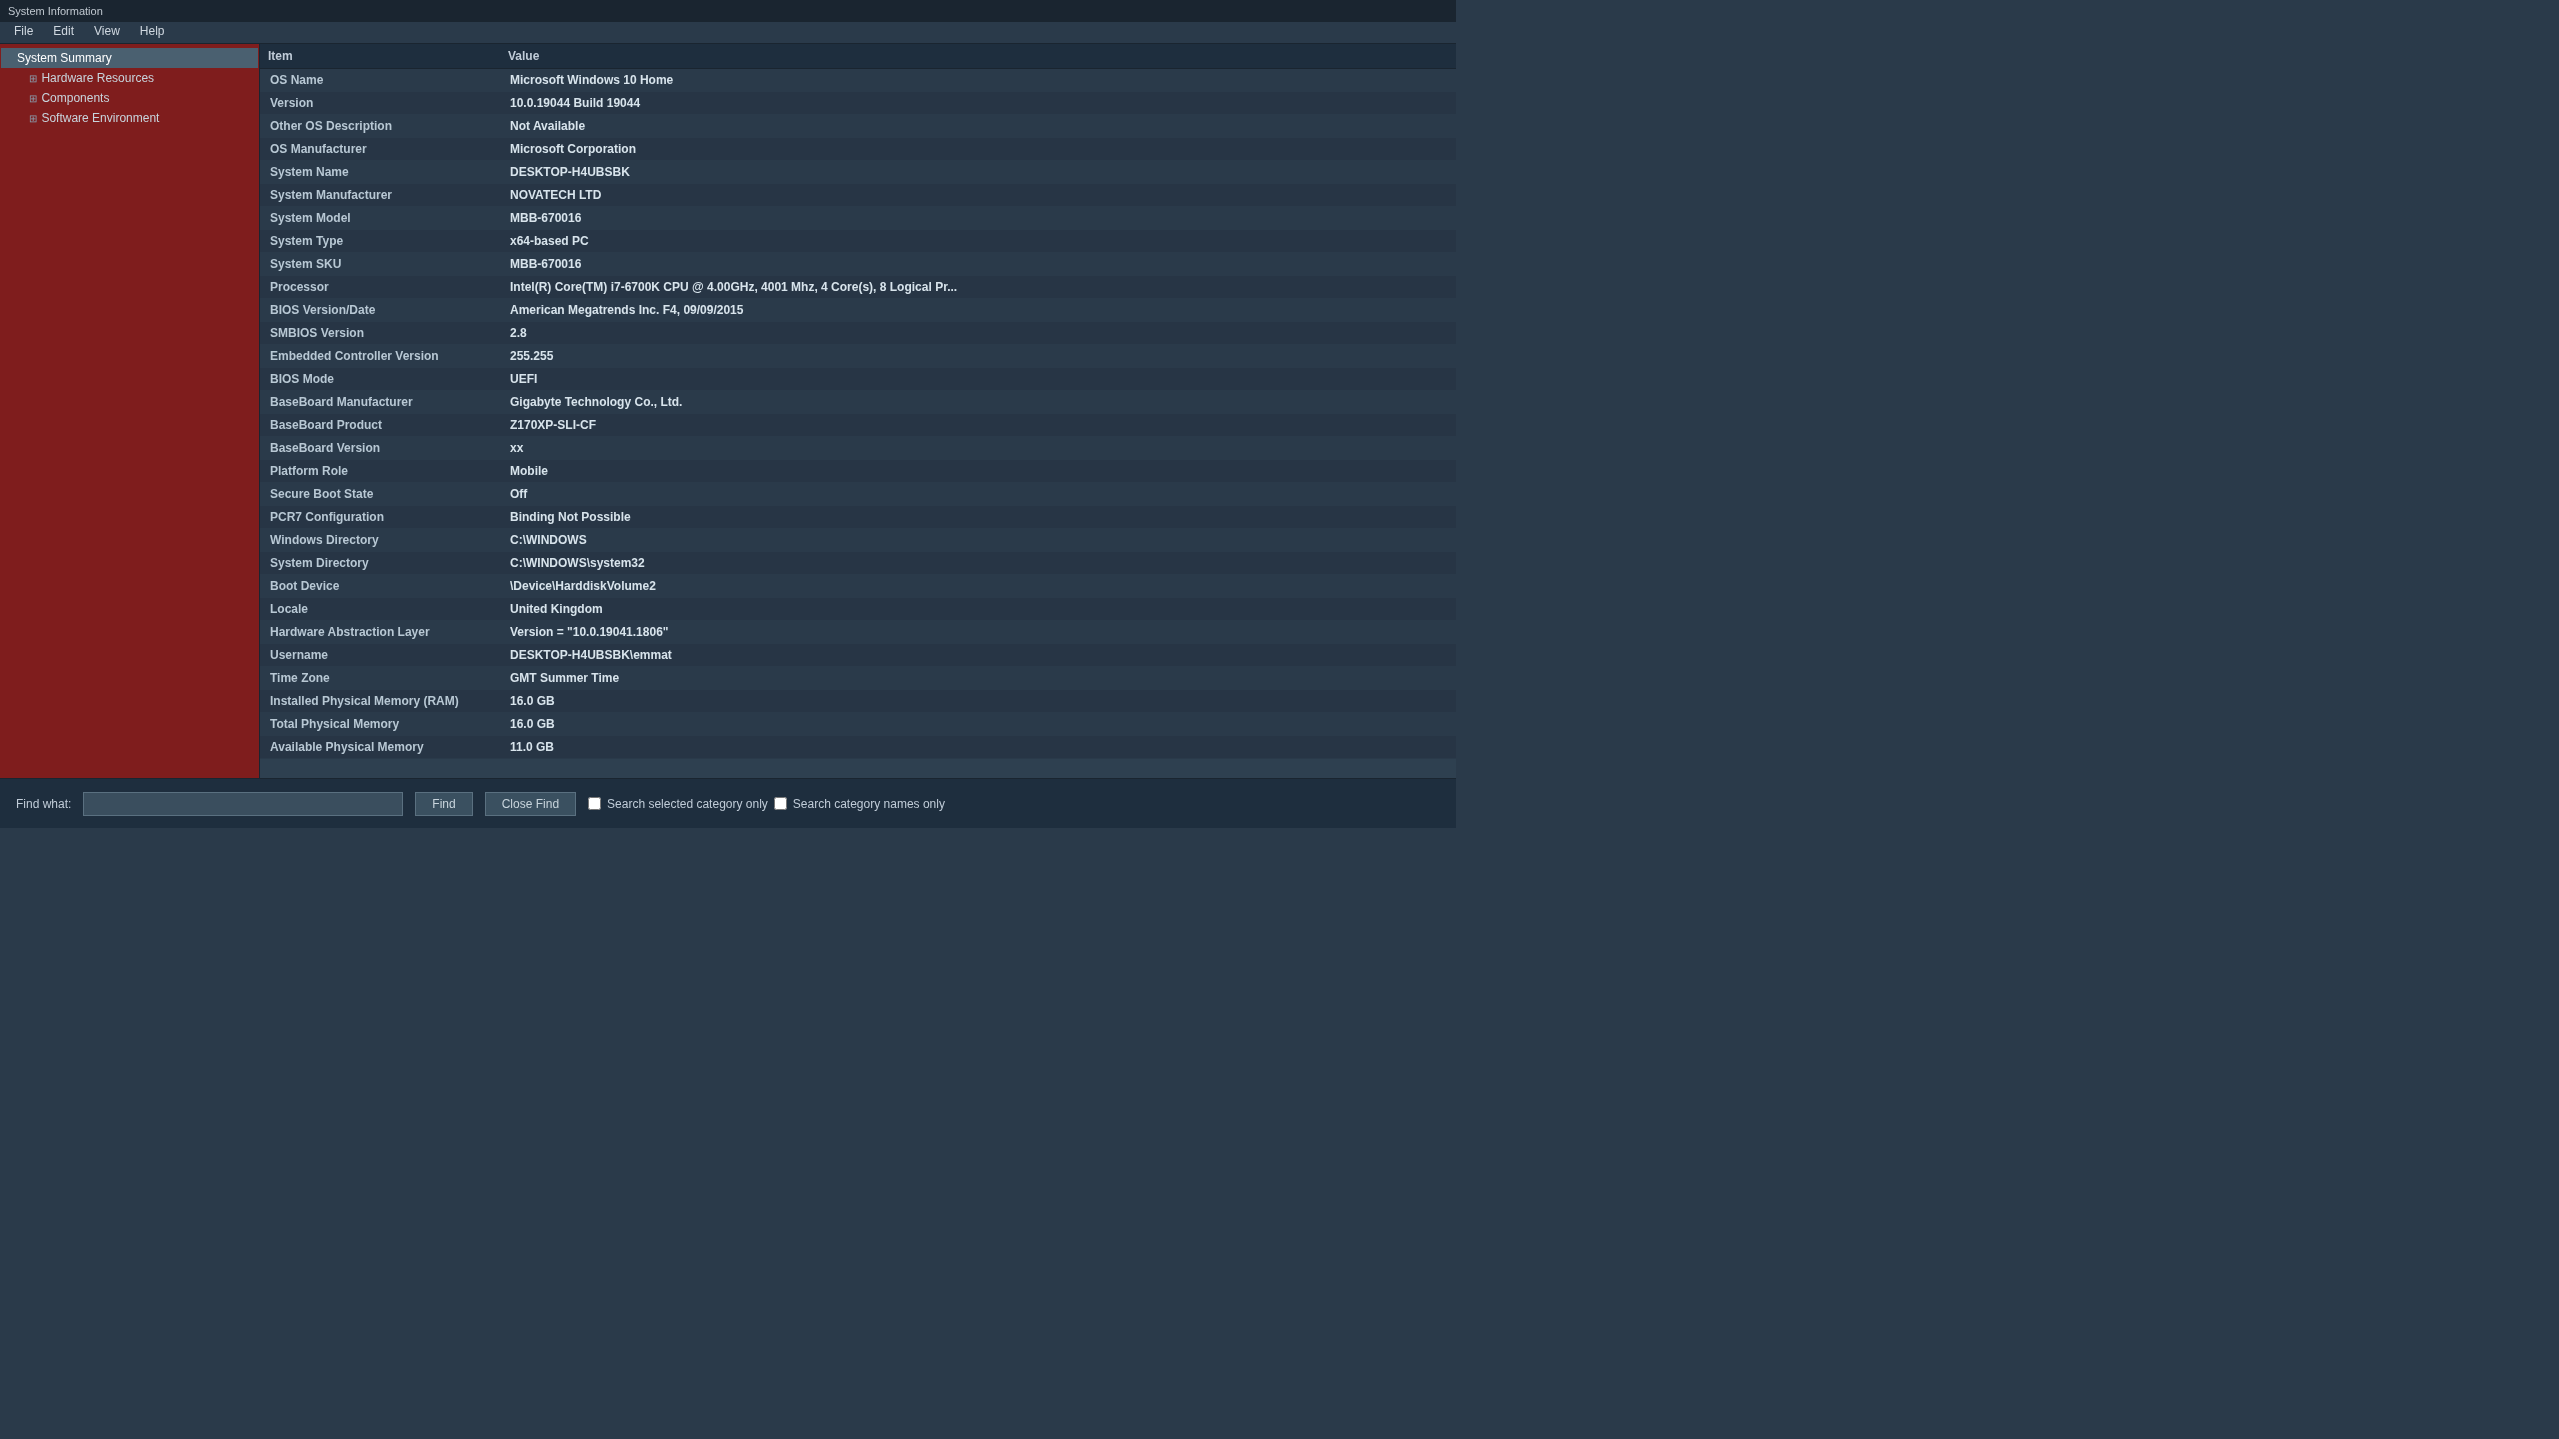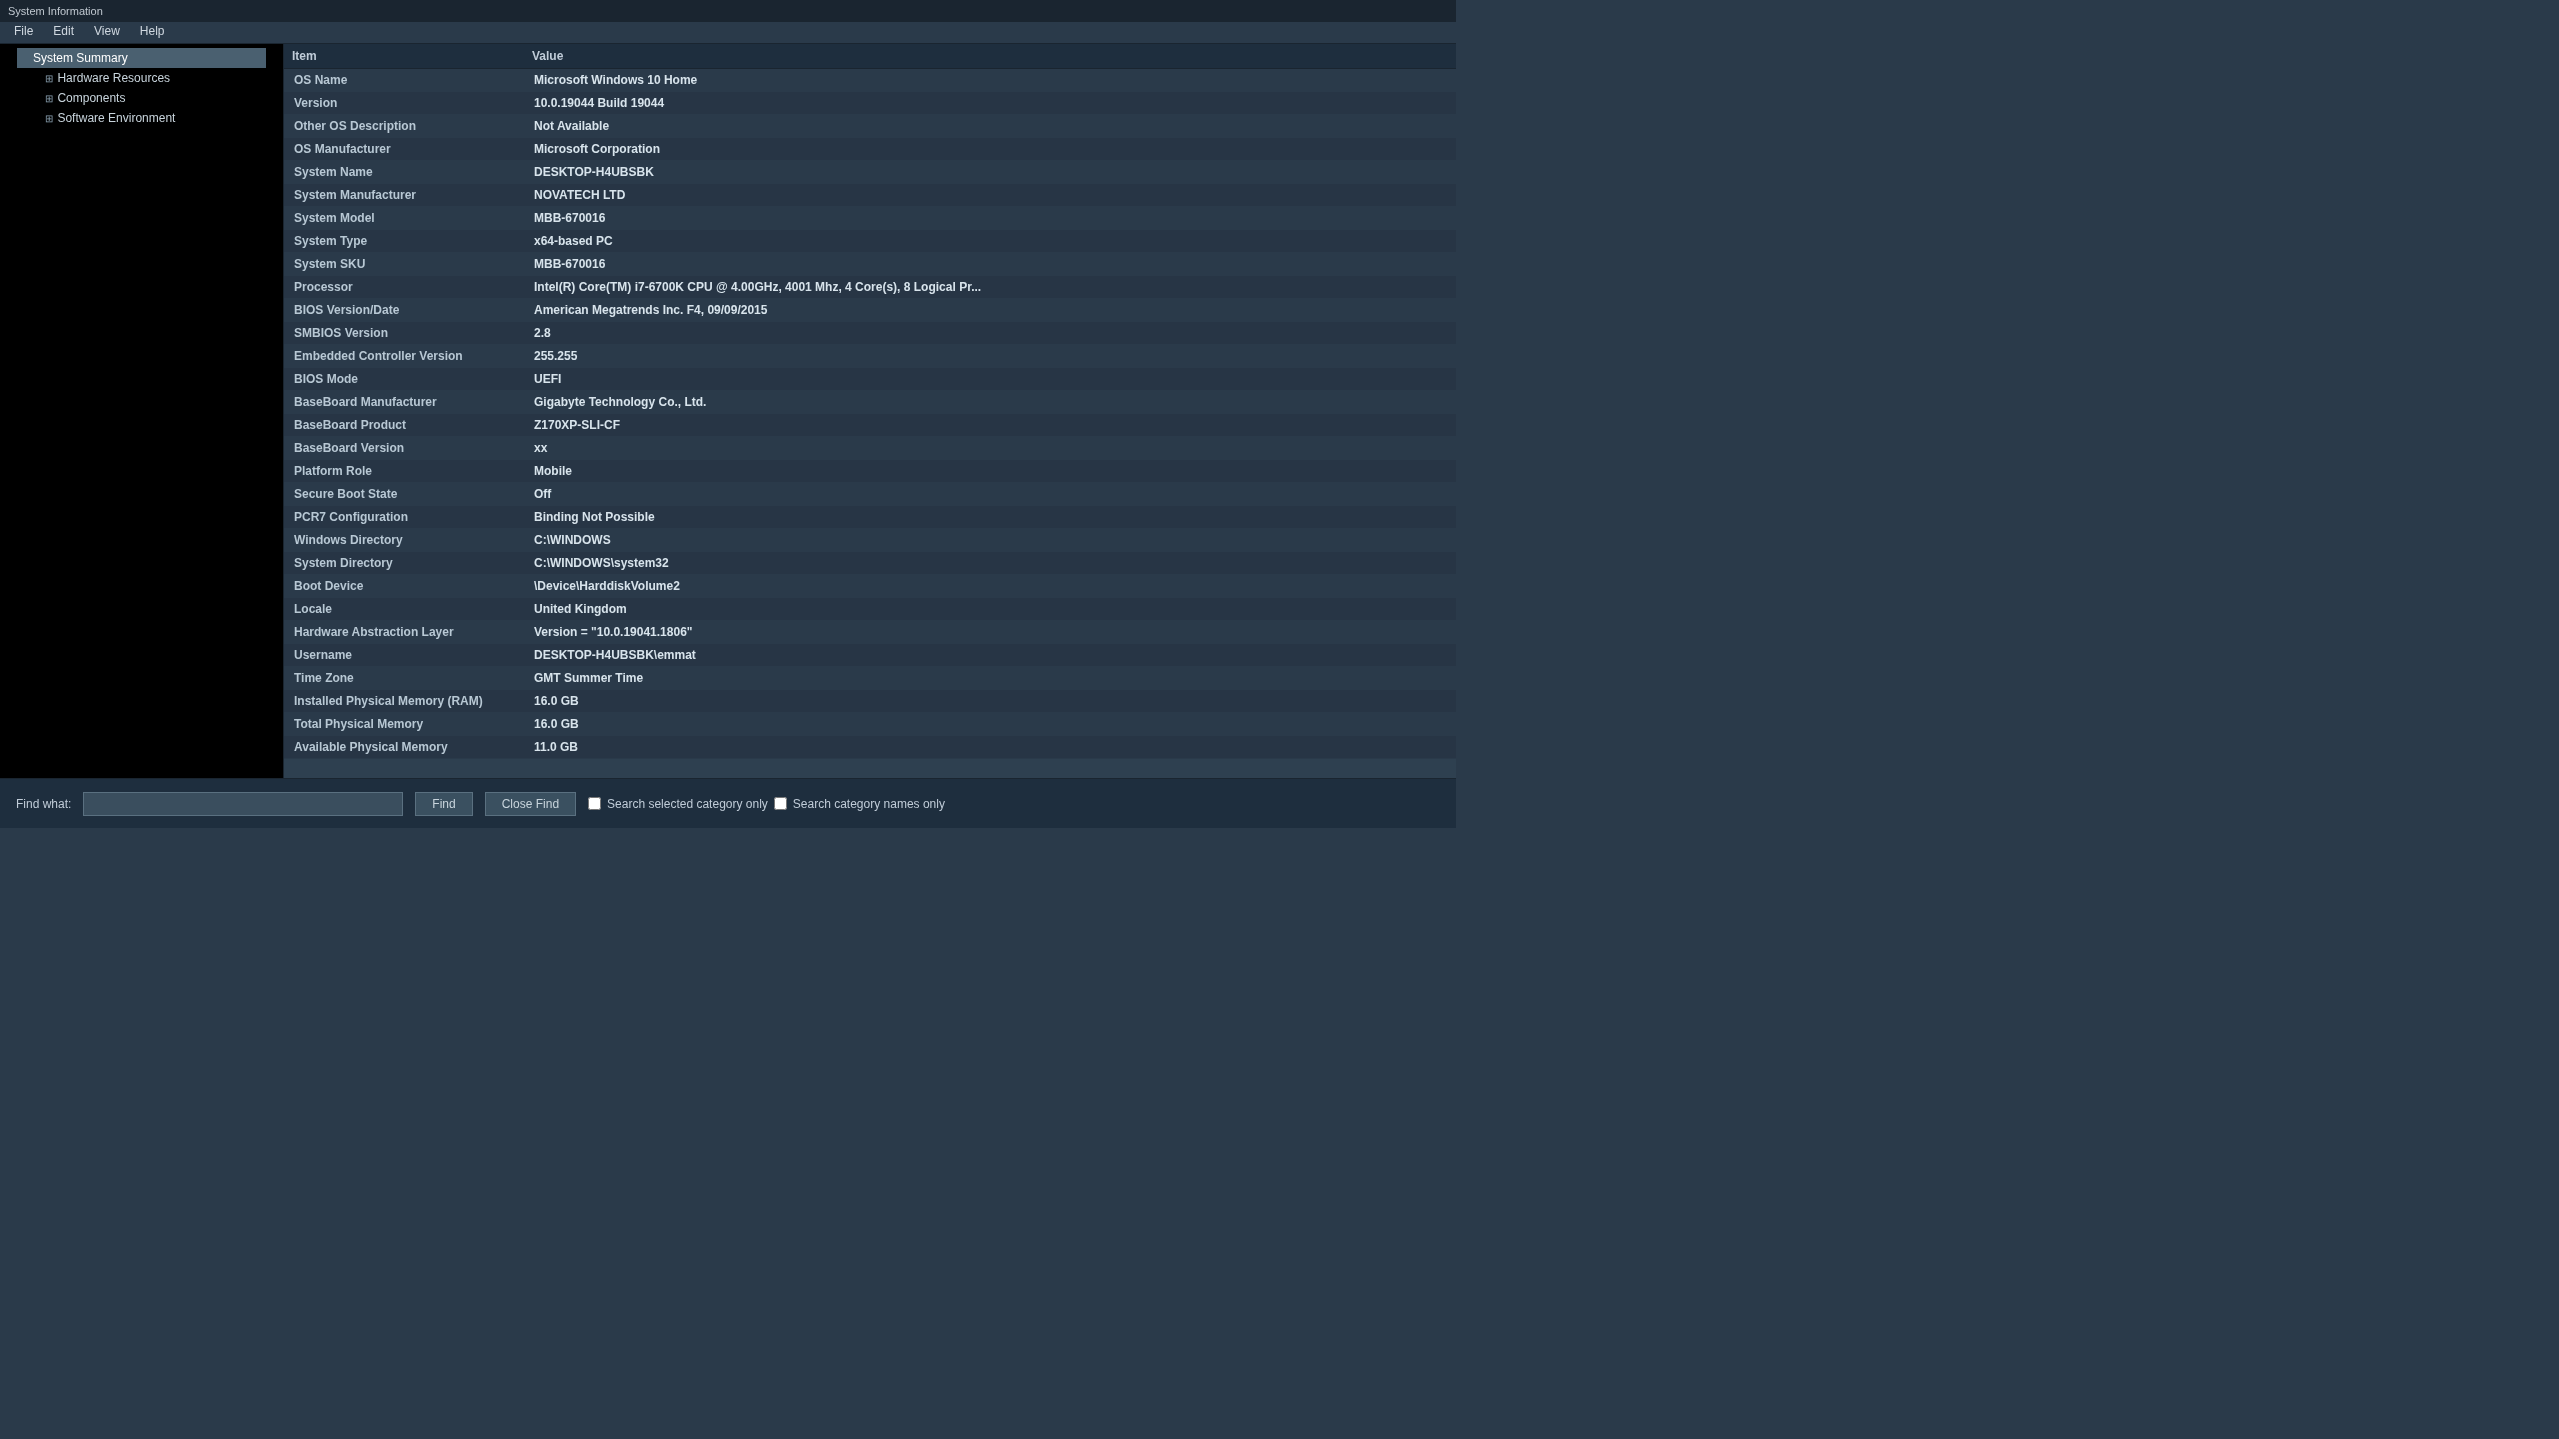--- a/index.html
+++ b/index.html
@@ -41,24 +41,24 @@
     }
 
     
     .main-layout {
       display: flex;
       height: calc(100% - 44px - 50px);
     }
 
     
     .sidebar {
-      width: 284px;
-      background: #000000;
+      width: 260px;
+      background: #7f1d1d;
       border-right: 1px solid #1a2530;
-      padding: 4px 17px;
+      padding: 4px 1px;
       overflow-y: auto;
     }
     .sidebar-item {
       padding: 3px 8px 3px 16px;
       cursor: pointer;
       display: flex;
       align-items: center;
       gap: 4px;
       font-size: 12px;
       color: #c8d4dc;

